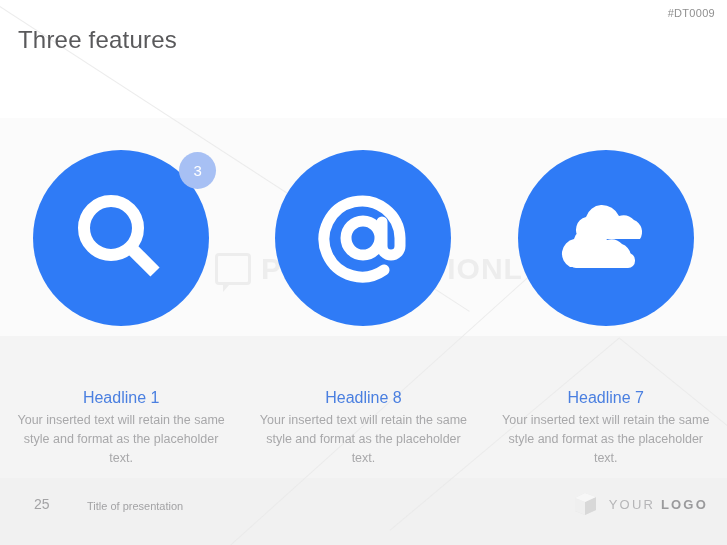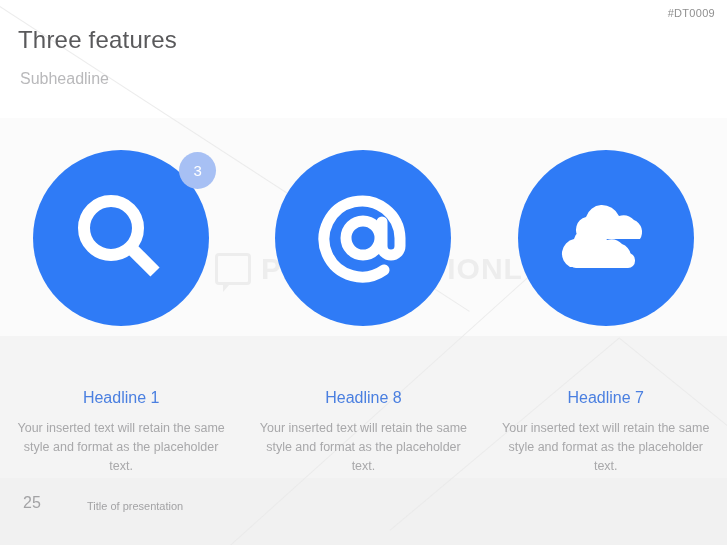--- a/index.html
+++ b/index.html
@@ -150,33 +150,33 @@
   }
 
   
   .headline {
     margin-top: 63px;
     font-size: 16px;
     color: #4a7fe0;
     font-weight: normal;
   }
   .body-text {
-    margin-top: 12px;
+    margin-top: 4px;
     width: 212px;
     text-align: center;
     font-size: 12.5px;
     line-height: 1.52;
     color: #a8a8aa;
   }
 
   
   .page-num {
     position: absolute;
-    left: 23px; bottom: 33px;
-    font-size: 16px;
+    left: 34px; bottom: 33px;
+    font-size: 14px;
     color: #a3a3a5;
   }
   .pres-title {
     position: absolute;
     left: 87px; bottom: 33px;
     font-size: 11px;
     color: #a3a3a5;
     margin-top: 16px;
   }
   .logo {
@@ -208,21 +208,20 @@
   <div class="diag diag-c"></div>
   <div class="diag diag-d"></div>
 
   <div class="watermark">
     <div class="wm-bubble"></div>
     <div class="wm-text">PRESENTATIONLOAD</div>
   </div>
 
   <div class="slide-id">#DT0009</div>
   <div class="title">Three features</div>
-  <div class="subtitle">Subheadline</div>
 
   <div class="features">
 
     <div class="feature">
       <div class="circle">
         <svg width="104" height="104" viewBox="0 0 104 104">
           <circle cx="42" cy="42" r="27" fill="none" stroke="#ffffff" stroke-width="12"></circle>
           <line x1="61" y1="61" x2="86" y2="86" stroke="#ffffff" stroke-width="13" stroke-linecap="butt"></line>
         </svg>
         <div class="badge">3</div>
@@ -256,14 +255,23 @@
       </div>
       <div class="headline">Headline 7</div>
       <div class="body-text">Your inserted text will retain the same style and format as the placeholder text.</div>
     </div>
 
   </div>
 
   <div class="page-num">25</div>
   <div class="pres-title">Title of presentation</div>
 
+  <div class="logo">
+    <svg width="25" height="26" viewBox="0 0 25 26">
+      <polygon points="2,7 12,2 23,6 23,19 12,24 2,20" fill="#e4e4e4"></polygon>
+      <polygon points="2,7 12,11 12,24 2,20" fill="#efefef"></polygon>
+      <polygon points="12,11 23,6 23,19 12,24" fill="#d8d8d8"></polygon>
+      <polygon points="2,7 12,2 23,6 12,11" fill="#f7f7f7"></polygon>
+    </svg>
+    <div class="logo-text"><span>YOUR </span><b>LOGO</b></div>
+  </div>
 
 </div>
 
 </body></html>

